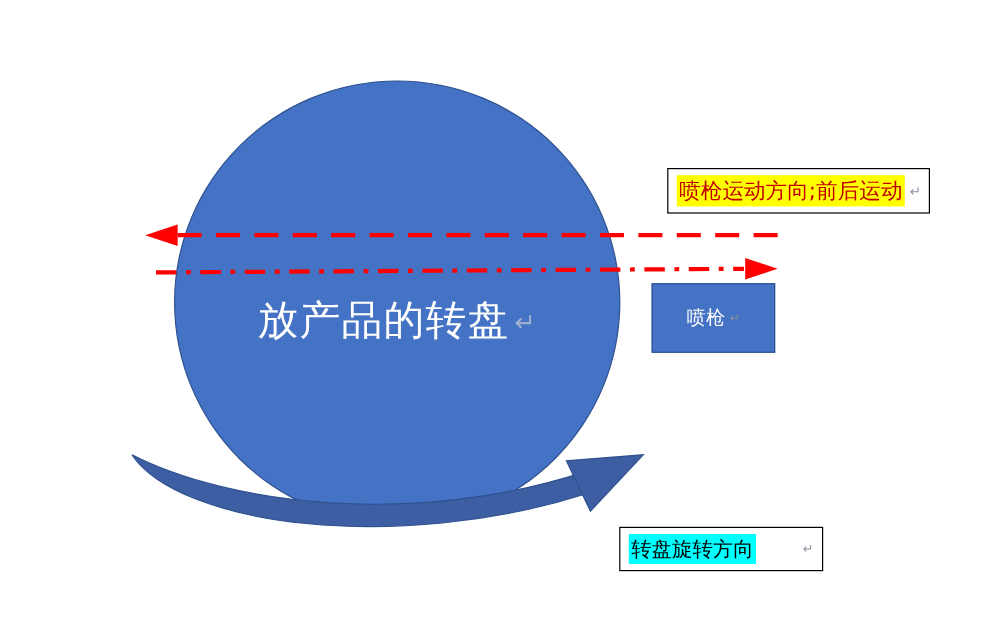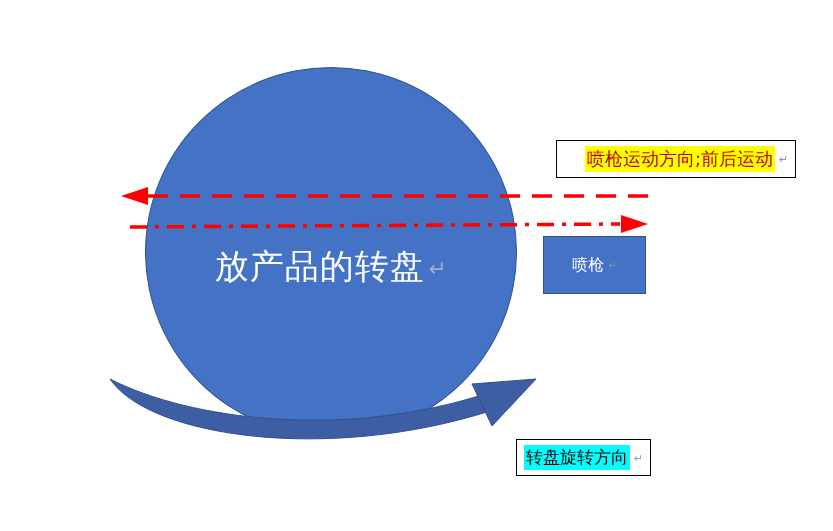--- a/index.html
+++ b/index.html
@@ -65,26 +65,26 @@
     display: flex;
     align-items: center;
   }
   .caption-gun {
     left: 556px; top: 140px;
     font-size: 18px;
   }
   .caption-rot {
     left: 516px; top: 439px;
     font-size: 17px;
+    gap: 35px;
   }
   .hl-yellow {
     background: #FFFF00;
     color: #C00000;
     padding: 1px 2px;
-    margin-left: 21px;
   }
   .hl-cyan {
     background: #00FFFF;
     color: #000000;
     padding: 1px 2px;
   }
 </style>
 </head>
 <body>
 

